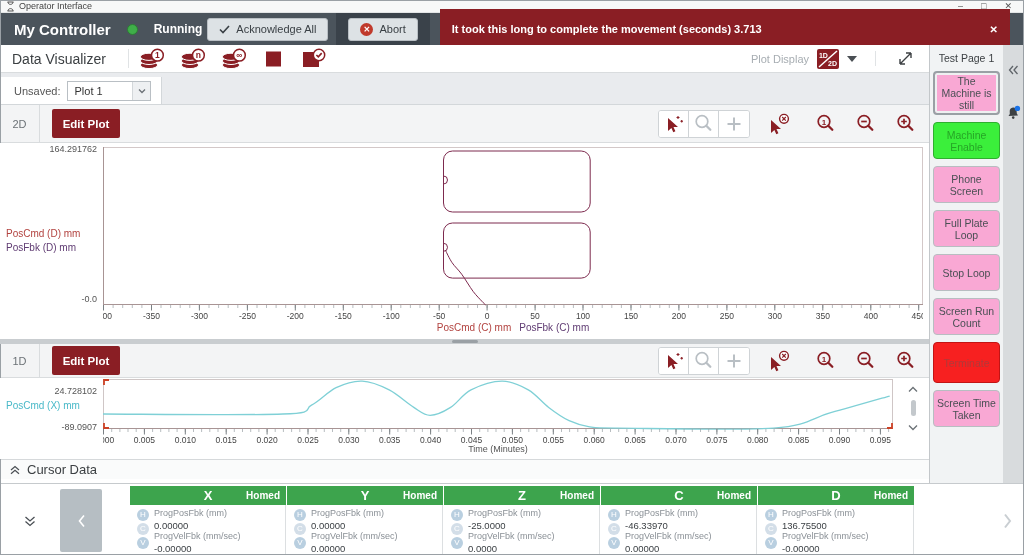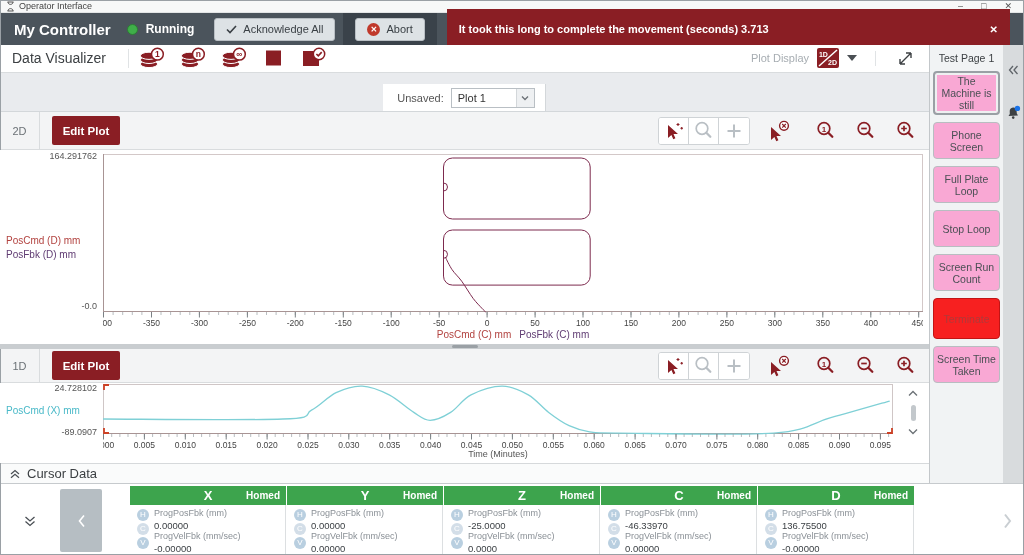--- a/index.html
+++ b/index.html
@@ -8,21 +8,21 @@
 
   
   .titlebar { height:13px; background:#f7f8f8; border-bottom:1px solid #e3e5e6; display:flex; align-items:center; padding:0 6px; gap:4px; }
   .titlebar .title { font-size:9px; color:#444; }
   .win-controls { margin-left:auto; display:flex; gap:18px; font-size:9px; color:#555; line-height:13px; padding-right:6px; }
   .win-controls span { cursor:default; }
 
   
   .header { height:32px; background:#4b545c; display:flex; align-items:center; padding-left:14px; }
   .controller-name { color:#fff; font-weight:bold; font-size:15px; margin-right:16px; }
-  .status { display:flex; align-items:center; gap:8px; margin-right:20px; }
+  .status { display:flex; align-items:center; gap:16px; margin-right:5px; }
   .status-dot { width:11px; height:11px; border-radius:50%; background:#3fae49; border:1px solid #2c7d35; }
   .status-label { color:#fff; font-weight:bold; font-size:12px; }
   .hdr-btn { background:#dde2e5; border:1px solid #b9bfc4; border-radius:3px; height:23px; display:flex; align-items:center; gap:6px; padding:0 11px; font-size:11px; color:#3a4045; margin-right:8px; white-space:nowrap; }
   .abort-zone { background:#3a424a; align-self:stretch; display:flex; align-items:center; padding:0 12px; margin-right:10px; }
   .abort-zone .hdr-btn { margin-right:0; }
   .abort-x { width:13px; height:13px; border-radius:50%; background:#c0392b; color:#fff; font-size:8px; line-height:13px; text-align:center; font-weight:bold; }
   .msgbar { flex:1; background:#8a1e24; height:40px; display:flex; align-items:center; padding:0 12px; margin-right:14px; }
   .msgbar .msg { color:#fff; font-weight:bold; font-size:11px; flex:1; }
   .msgbar .close { color:#fff; font-size:10px; font-weight:bold; cursor:default; }
 
@@ -36,21 +36,21 @@
   .dv-title { font-size:14px; color:#3c4043; margin-right:12px; }
   .vdiv { width:1px; align-self:stretch; background:#e0e3e5; margin:4px 10px; }
   .record-icons { display:flex; align-items:center; gap:14px; }
   .tool-icon { display:inline-flex; cursor:pointer; }
   .plot-display { margin-left:auto; display:flex; align-items:center; gap:8px; }
   .pd-label { font-size:11px; color:#a7adb2; }
   .pd-caret { width:0; height:0; border-left:5px solid transparent; border-right:5px solid transparent; border-top:6px solid #4a4f54; }
   .expand-btn { display:inline-flex; padding:2px; cursor:pointer; }
 
   
-  .tabrow { height:40px; background:#e9ebee; border-bottom:1px solid #d3d7da; display:flex; align-items:flex-end;justify-content:center; }
+  .tabrow { height:32px; background:#e9ebee; border-bottom:1px solid #d3d7da; display:flex; align-items:flex-end; }
   .tab { height:27px; background:#fff; border-right:1px solid #d3d7da; display:flex; align-items:center; gap:7px; padding:0 10px 0 14px; }
   .tab-label { font-size:11px; color:#555; }
   .select { display:flex; align-items:center; border:1px solid #b9bfc4; background:#fff; height:20px; width:84px; font-size:11px; color:#333; }
   .select .sel-val { flex:1; padding-left:6px; }
   .select .chevbox { width:18px; height:100%; background:#eef0f2; border-left:1px solid #d3d7da; display:flex; align-items:center; justify-content:center; }
 
   
   .plot-head { height:38px; background:#f3f4f5; border-bottom:1px solid #d9dcde; display:flex; align-items:center; }
   .plot-head.h1d { height:34px; }
   .dim-cell { width:40px; align-self:stretch; border-right:1px solid #d9dcde; display:flex; align-items:center; justify-content:center; font-size:11px; color:#6b7176; }
@@ -71,21 +71,21 @@
   .p2-xlabel { position:absolute; left:103px; top:179px; width:820px; text-align:center; font-size:10px; }
   .p2-xlabel span { margin:0 4px; }
 
   
   .splitter { height:5px; background:#c9cdd0; position:relative; }
   .splitter .handle { position:absolute; left:50%; top:1px; width:26px; height:3px; margin-left:-13px; background:#9aa0a5; border-radius:2px; }
 
   
   .plot1d-wrap { position:relative; height:81px; background:#fff; }
   .p1-ymax, .p1-ymin { position:absolute; left:0; width:97px; text-align:right; font-size:9px; color:#555; }
-  .p1-ymax { top:0; } .p1-ymin { top:44px; }
+  .p1-ymax { top:8px; } .p1-ymin { top:44px; }
   .svg-holder-1d { position:absolute; left:103px; top:1px; }
   .p1-series { position:absolute; left:6px; top:22px; font-size:10px; }
   .p1-xlabel { position:absolute; left:103px; top:66px; width:790px; text-align:center; font-size:9px; color:#555; }
   .p1-scroll { position:absolute; right:6px; top:4px; width:20px; display:flex; flex-direction:column; align-items:center; }
   .scroll-btn { width:18px; height:14px; display:flex; align-items:center; justify-content:center; cursor:pointer; }
   .scroll-thumb { width:5px; height:16px; background:#c3c8cc; border-radius:3px; margin:4px 0; }
 
   
   .cursor-bar { height:20px; border-top:1px solid #d6d9db; background:#fafbfb; display:flex; align-items:center; gap:7px; padding-left:10px; }
   .cursor-bar .cb-label { font-size:13px; color:#3c4043; }
@@ -682,20 +682,21 @@
       </span>
       <span class="cb-label">Cursor Data</span>
     </div>
   </div>
 
   <div class="sidebar">
     <div class="sb-panel">
       <div class="sb-title">Test Page 1</div>
       <div id="sb-buttons">
           <button class="sb-btn focus">The Machine is still</button>
+          <button class="sb-btn green">Machine Enable</button>
           <button class="sb-btn">Phone Screen</button>
           <button class="sb-btn">Full Plate Loop</button>
           <button class="sb-btn">Stop Loop</button>
           <button class="sb-btn">Screen Run Count</button>
           <button class="sb-btn red">Terminate</button>
           <button class="sb-btn">Screen Time Taken</button>
         </div>
     </div>
     <div class="right-strip">
       <span class="strip-icon">

